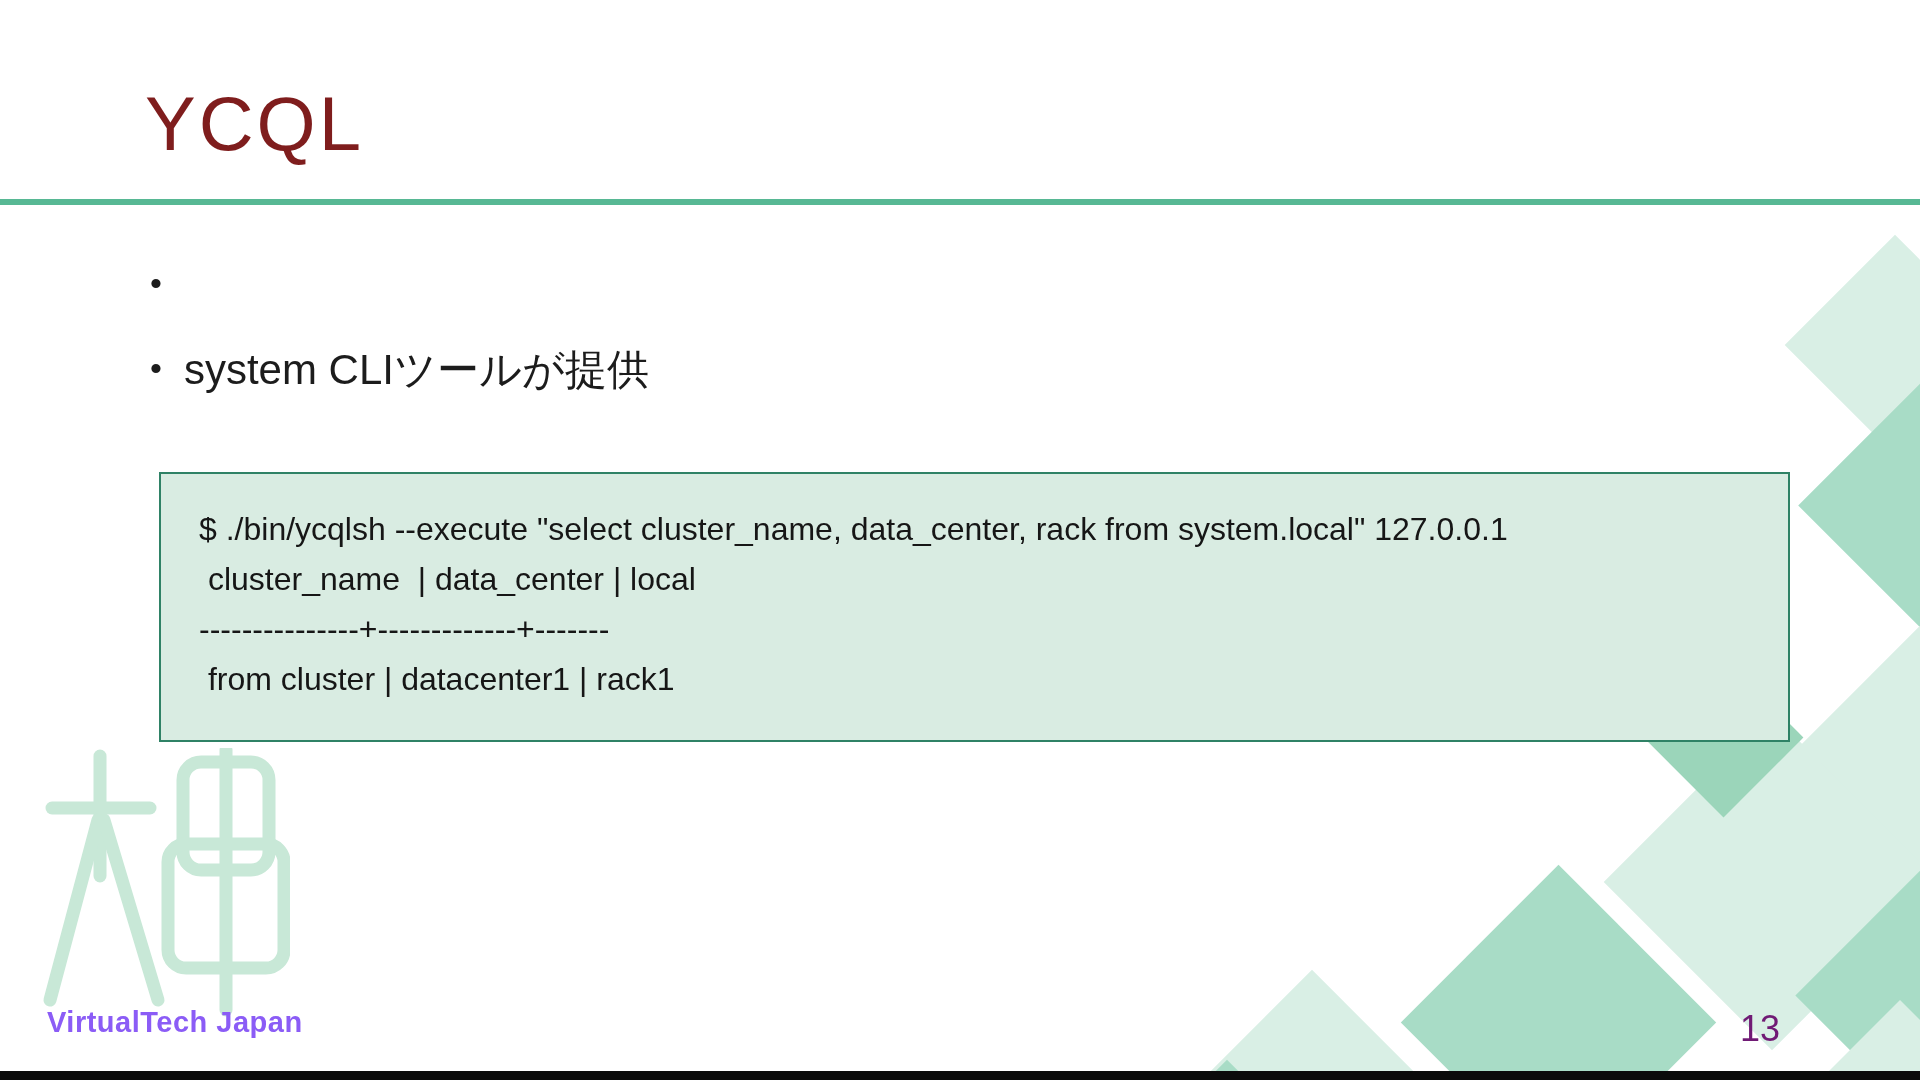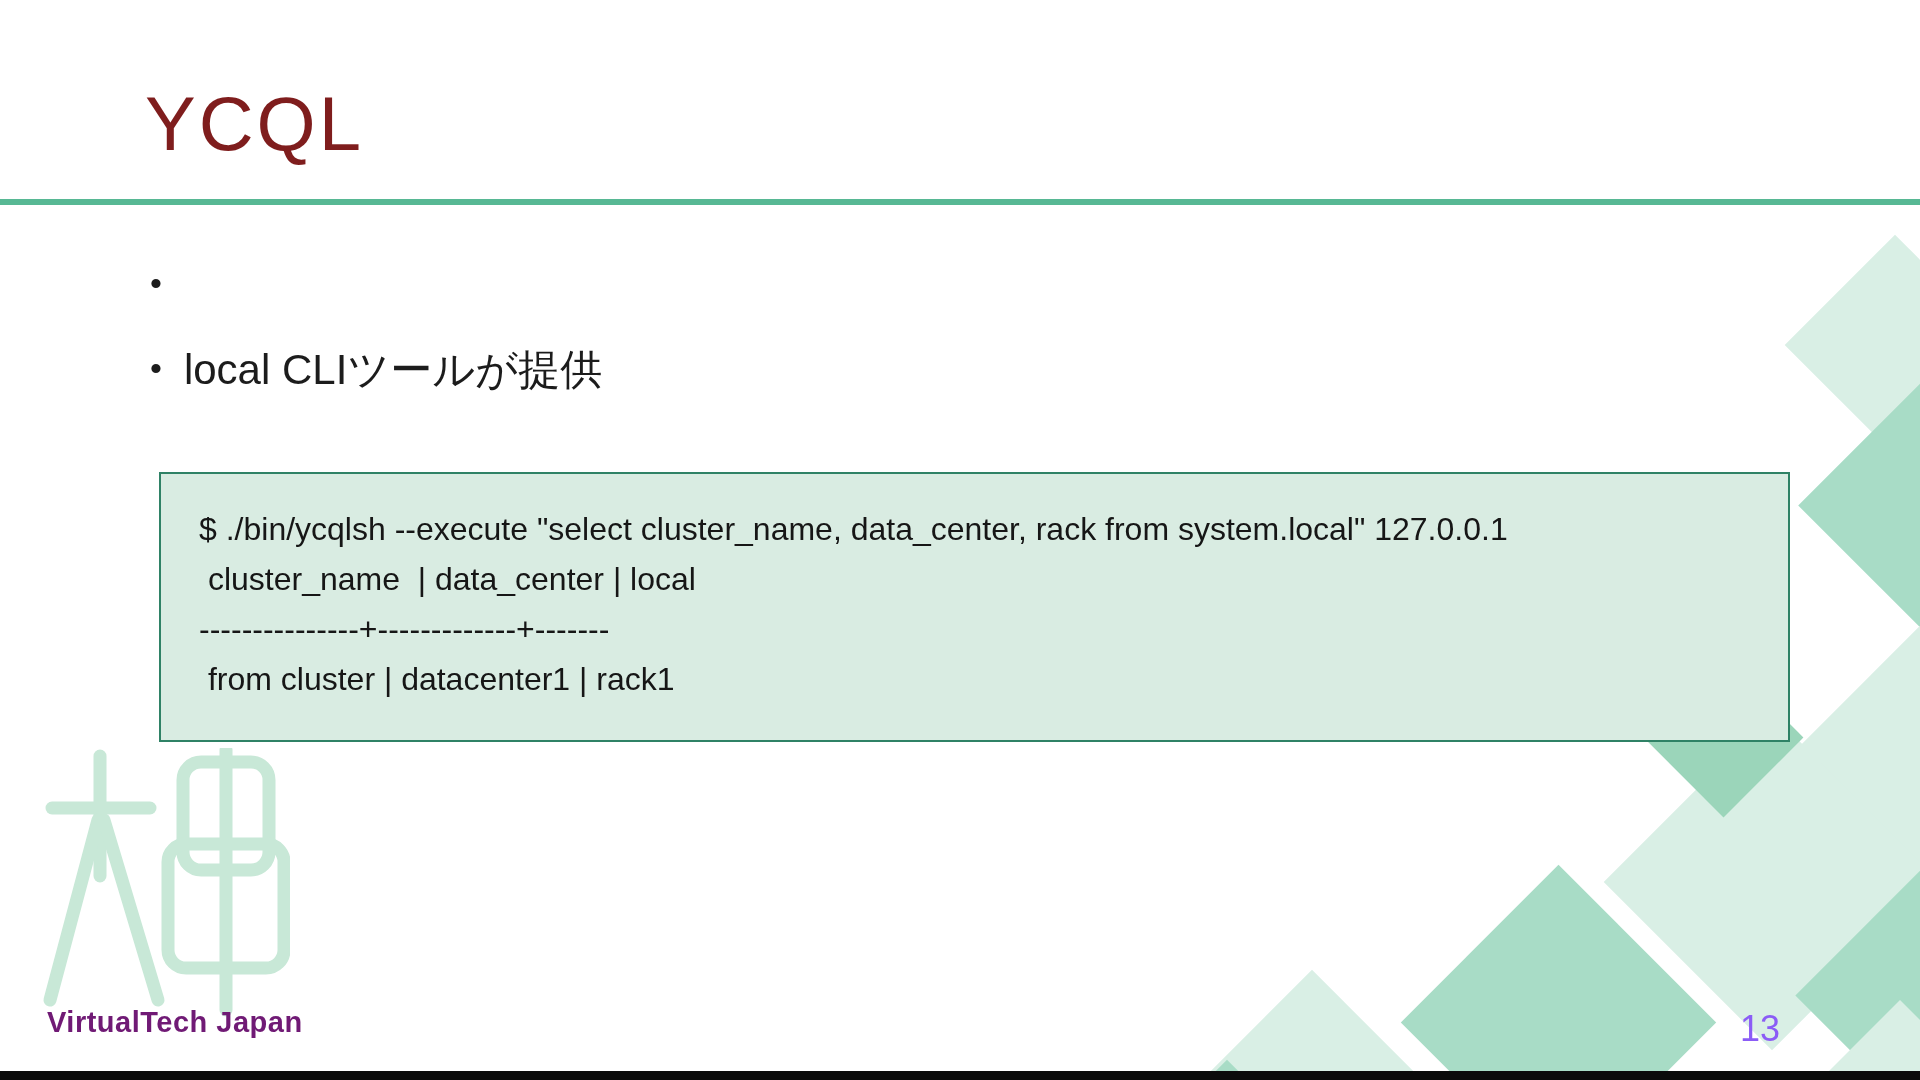--- a/index.html
+++ b/index.html
@@ -95,31 +95,31 @@
     height: 270px;
     z-index: 4;
   }
   .logo-text {
     position: absolute;
     left: 47px;
     top: 1006px;
     font-size: 29px;
     font-weight: 700;
     letter-spacing: 0.5px;
-    color: #701a75;
+    color: #8b5cf6;
     z-index: 4;
   }
 
   
   .page-number {
     position: absolute;
     left: 1740px;
     top: 1008px;
     font-size: 36px;
-    color: #8b5cf6;
+    color: #701a75;
     z-index: 9;
   }
 
   
   .bottom-bar {
     position: absolute;
     left: 0;
     top: 1071px;
     width: 1920px;
     height: 9px;
@@ -147,21 +147,21 @@
 
   <h1 class="title">YCQL</h1>
   <div class="title-rule"></div>
 
   <div class="bullets">
     <div class="bullet-row">
       <span class="bullet-marker">•</span>
     </div>
     <div class="bullet-row">
       <span class="bullet-marker">•</span>
-      <span>local CLIツールが提供</span>
+      <span>system CLIツールが提供</span>
     </div>
   </div>
 
   <div class="terminal">
     <div class="terminal-line">$ ./bin/ycqlsh --execute "select cluster_name, data_center, rack from system.local" 127.0.0.1</div>
     <div class="terminal-line"> cluster_name  | data_center | local</div>
     <div class="terminal-line">---------------+-------------+-------</div>
     <div class="terminal-line"> from cluster | datacenter1 | rack1</div>
   </div>
 

